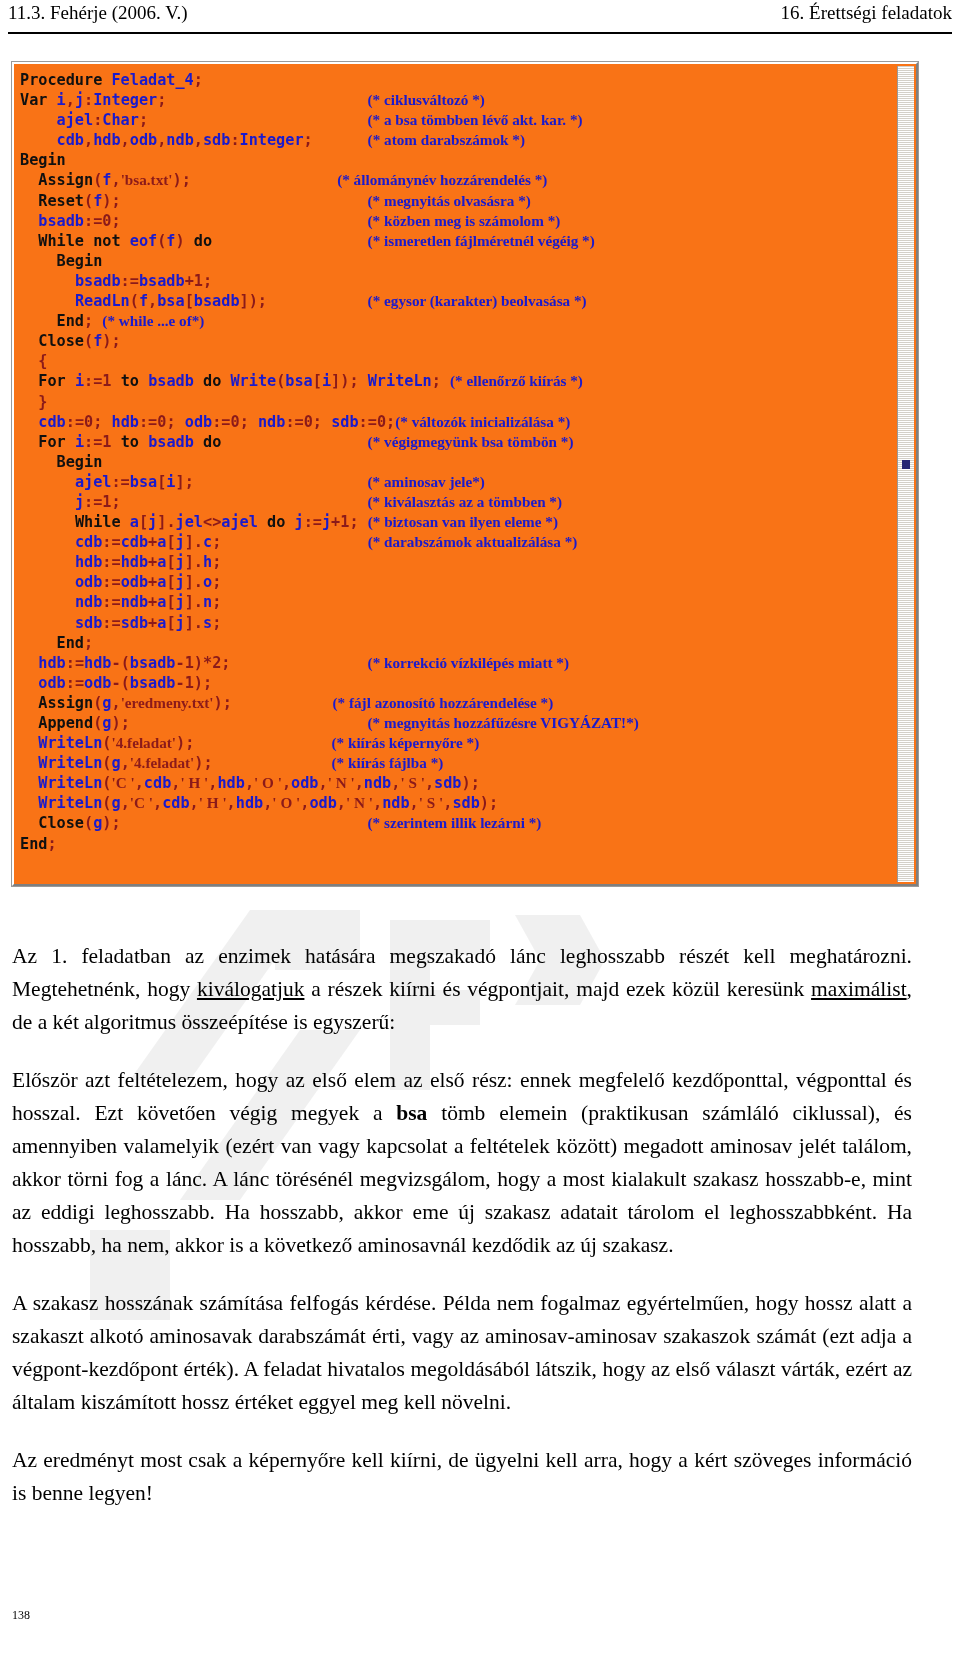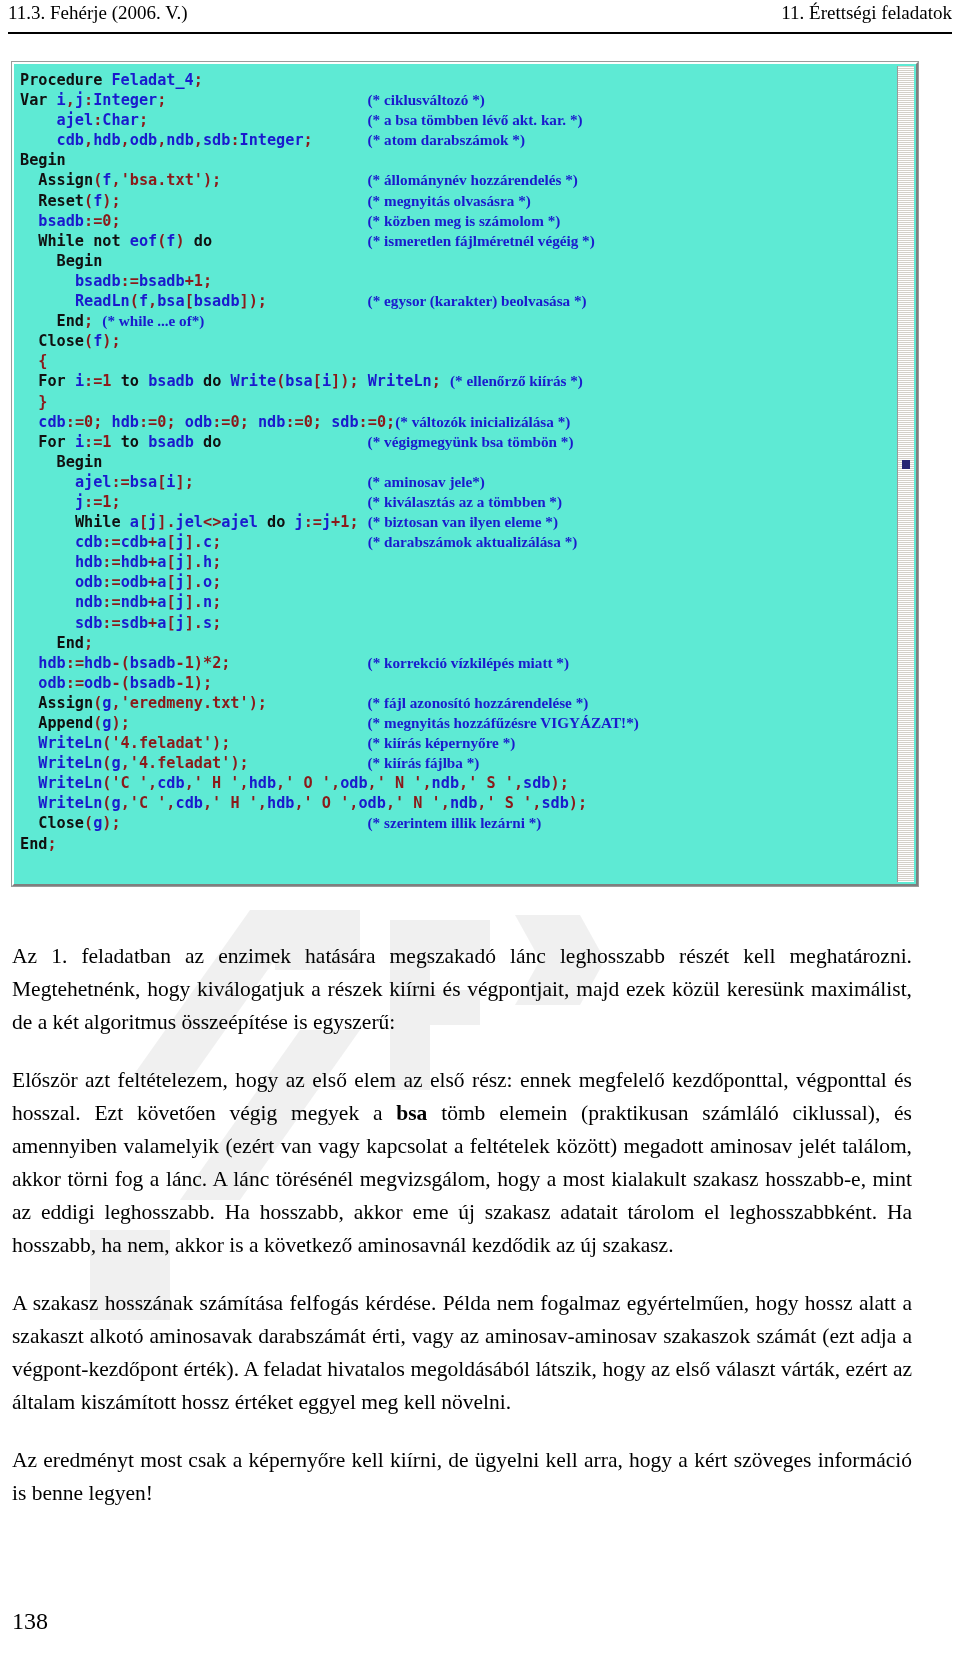--- a/index.html
+++ b/index.html
@@ -37,21 +37,21 @@
     background: #000;
   }
 
   
   .code-panel {
     position: absolute;
     left: 12px;
     top: 62px;
     width: 906px;
     height: 824px;
-    background: #5eead4;
+    background: #f97316;
     border-top: 2px solid #ffffff;
     border-left: 2px solid #ffffff;
     border-right: 2px solid #7f7f7f;
     border-bottom: 2px solid #7f7f7f;
     box-shadow: 0 0 0 1px #9a9a9a;
     box-sizing: border-box;
     overflow: hidden;
   }
   .code-inner {
     position: absolute;
@@ -69,21 +69,21 @@
     letter-spacing: 0px;
     color: #1a1acd;
     font-weight: 700;
   }
   .code-lines .ln { display: block; height: 20.1px; }
   
   .kw  { color: #101010; }
   .id  { color: #1a1acd; }
   .sym { color: #8b1a1a; }
   .num { color: #8b1a1a; }
-  .str { color: #8b1a1a; }
+  .str { color: #8b1a1a; font-family: Liberation Serif, serif; }
   .cmt { color: #1a1acd; font-family: Liberation Serif, serif; }
 
   
   .vscroll {
     position: absolute;
     right: 2px;
     top: 2px;
     bottom: 2px;
     width: 17px;
     background:
@@ -123,37 +123,37 @@
     top: 940px;
     width: 900px;
     font-size: 21.5px;
     line-height: 33px;
     text-align: justify;
     color: #000;
     z-index: 2;
   }
   .prose p { margin: 0 0 25px 0; }
   .prose p:last-child { margin-bottom: 0; }
-  .u { }
+  .u { text-decoration: underline; }
   .b { font-weight: bold; }
 
   .folio {
     position: absolute;
     left: 12px;
     top: 1608px;
-    font-size: 24px;
+    font-size: 12px;
     color: #000;
   }
 </style>
 </head>
 <body>
 
 <div class="header">
   <span>11.3. Fehérje (2006. V.)</span>
-  <span>11. Érettségi feladatok</span>
+  <span>16. Érettségi feladatok</span>
   <div class="rule"></div>
 </div>
 
 <div class="code-panel">
   <div class="code-inner">
     <div class="code-lines" id="code-lines"><span class="ln"><span class="kw">Procedure</span> <span class="id">Feladat_4</span><span class="sym">;</span></span><span class="ln"><span class="kw">Var</span> <span class="id">i</span><span class="sym">,</span><span class="id">j</span><span class="sym">:</span><span class="id">Integer</span><span class="sym">;</span>                      <span class="cmt">(* ciklusváltozó *)</span></span><span class="ln">    <span class="id">ajel</span><span class="sym">:</span><span class="id">Char</span><span class="sym">;</span>                        <span class="cmt">(* a bsa tömbben lévő akt. kar. *)</span></span><span class="ln">    <span class="id">cdb</span><span class="sym">,</span><span class="id">hdb</span><span class="sym">,</span><span class="id">odb</span><span class="sym">,</span><span class="id">ndb</span><span class="sym">,</span><span class="id">sdb</span><span class="sym">:</span><span class="id">Integer</span><span class="sym">;</span>      <span class="cmt">(* atom darabszámok *)</span></span><span class="ln"><span class="kw">Begin</span></span><span class="ln">  <span class="kw">Assign</span><span class="sym">(</span><span class="id">f</span><span class="sym">,</span><span class="str">'bsa.txt'</span><span class="sym">)</span><span class="sym">;</span>                <span class="cmt">(* állománynév hozzárendelés *)</span></span><span class="ln">  <span class="kw">Reset</span><span class="sym">(</span><span class="id">f</span><span class="sym">)</span><span class="sym">;</span>                           <span class="cmt">(* megnyitás olvasásra *)</span></span><span class="ln">  <span class="id">bsadb</span><span class="sym">:</span><span class="sym">=</span><span class="num">0</span><span class="sym">;</span>                           <span class="cmt">(* közben meg is számolom *)</span></span><span class="ln">  <span class="kw">While</span> <span class="kw">not</span> <span class="id">eof</span><span class="sym">(</span><span class="id">f</span><span class="sym">)</span> <span class="kw">do</span>                 <span class="cmt">(* ismeretlen fájlméretnél végéig *)</span></span><span class="ln">    <span class="kw">Begin</span></span><span class="ln">      <span class="id">bsadb</span><span class="sym">:</span><span class="sym">=</span><span class="id">bsadb</span><span class="sym">+</span><span class="num">1</span><span class="sym">;</span></span><span class="ln">      <span class="id">ReadLn</span><span class="sym">(</span><span class="id">f</span><span class="sym">,</span><span class="id">bsa</span><span class="sym">[</span><span class="id">bsadb</span><span class="sym">]</span><span class="sym">)</span><span class="sym">;</span>           <span class="cmt">(* egysor (karakter) beolvasása *)</span></span><span class="ln">    <span class="kw">End</span><span class="sym">;</span> <span class="cmt">(* while ...e of*)</span></span><span class="ln">  <span class="kw">Close</span><span class="sym">(</span><span class="id">f</span><span class="sym">)</span><span class="sym">;</span></span><span class="ln">  <span class="sym">{</span></span><span class="ln">  <span class="kw">For</span> <span class="id">i</span><span class="sym">:</span><span class="sym">=</span><span class="num">1</span> <span class="kw">to</span> <span class="id">bsadb</span> <span class="kw">do</span> <span class="id">Write</span><span class="sym">(</span><span class="id">bsa</span><span class="sym">[</span><span class="id">i</span><span class="sym">]</span><span class="sym">)</span><span class="sym">;</span> <span class="id">WriteLn</span><span class="sym">;</span> <span class="cmt">(* ellenőrző kiírás *)</span></span><span class="ln">  <span class="sym">}</span></span><span class="ln">  <span class="id">cdb</span><span class="sym">:</span><span class="sym">=</span><span class="num">0</span><span class="sym">;</span> <span class="id">hdb</span><span class="sym">:</span><span class="sym">=</span><span class="num">0</span><span class="sym">;</span> <span class="id">odb</span><span class="sym">:</span><span class="sym">=</span><span class="num">0</span><span class="sym">;</span> <span class="id">ndb</span><span class="sym">:</span><span class="sym">=</span><span class="num">0</span><span class="sym">;</span> <span class="id">sdb</span><span class="sym">:</span><span class="sym">=</span><span class="num">0</span><span class="sym">;</span><span class="cmt">(* változók inicializálása *)</span></span><span class="ln">  <span class="kw">For</span> <span class="id">i</span><span class="sym">:</span><span class="sym">=</span><span class="num">1</span> <span class="kw">to</span> <span class="id">bsadb</span> <span class="kw">do</span>                <span class="cmt">(* végigmegyünk bsa tömbön *)</span></span><span class="ln">    <span class="kw">Begin</span></span><span class="ln">      <span class="id">ajel</span><span class="sym">:</span><span class="sym">=</span><span class="id">bsa</span><span class="sym">[</span><span class="id">i</span><span class="sym">]</span><span class="sym">;</span>                   <span class="cmt">(* aminosav jele*)</span></span><span class="ln">      <span class="id">j</span><span class="sym">:</span><span class="sym">=</span><span class="num">1</span><span class="sym">;</span>                           <span class="cmt">(* kiválasztás az a tömbben *)</span></span><span class="ln">      <span class="kw">While</span> <span class="id">a</span><span class="sym">[</span><span class="id">j</span><span class="sym">]</span><span class="sym">.</span><span class="id">jel</span><span class="sym">&lt;</span><span class="sym">&gt;</span><span class="id">ajel</span> <span class="kw">do</span> <span class="id">j</span><span class="sym">:</span><span class="sym">=</span><span class="id">j</span><span class="sym">+</span><span class="num">1</span><span class="sym">;</span> <span class="cmt">(* biztosan van ilyen eleme *)</span></span><span class="ln">      <span class="id">cdb</span><span class="sym">:</span><span class="sym">=</span><span class="id">cdb</span><span class="sym">+</span><span class="id">a</span><span class="sym">[</span><span class="id">j</span><span class="sym">]</span><span class="sym">.</span><span class="id">c</span><span class="sym">;</span>                <span class="cmt">(* darabszámok aktualizálása *)</span></span><span class="ln">      <span class="id">hdb</span><span class="sym">:</span><span class="sym">=</span><span class="id">hdb</span><span class="sym">+</span><span class="id">a</span><span class="sym">[</span><span class="id">j</span><span class="sym">]</span><span class="sym">.</span><span class="id">h</span><span class="sym">;</span></span><span class="ln">      <span class="id">odb</span><span class="sym">:</span><span class="sym">=</span><span class="id">odb</span><span class="sym">+</span><span class="id">a</span><span class="sym">[</span><span class="id">j</span><span class="sym">]</span><span class="sym">.</span><span class="id">o</span><span class="sym">;</span></span><span class="ln">      <span class="id">ndb</span><span class="sym">:</span><span class="sym">=</span><span class="id">ndb</span><span class="sym">+</span><span class="id">a</span><span class="sym">[</span><span class="id">j</span><span class="sym">]</span><span class="sym">.</span><span class="id">n</span><span class="sym">;</span></span><span class="ln">      <span class="id">sdb</span><span class="sym">:</span><span class="sym">=</span><span class="id">sdb</span><span class="sym">+</span><span class="id">a</span><span class="sym">[</span><span class="id">j</span><span class="sym">]</span><span class="sym">.</span><span class="id">s</span><span class="sym">;</span></span><span class="ln">    <span class="kw">End</span><span class="sym">;</span></span><span class="ln">  <span class="id">hdb</span><span class="sym">:</span><span class="sym">=</span><span class="id">hdb</span><span class="sym">-</span><span class="sym">(</span><span class="id">bsadb</span><span class="sym">-</span><span class="num">1</span><span class="sym">)</span><span class="sym">*</span><span class="num">2</span><span class="sym">;</span>               <span class="cmt">(* korrekció vízkilépés miatt *)</span></span><span class="ln">  <span class="id">odb</span><span class="sym">:</span><span class="sym">=</span><span class="id">odb</span><span class="sym">-</span><span class="sym">(</span><span class="id">bsadb</span><span class="sym">-</span><span class="num">1</span><span class="sym">)</span><span class="sym">;</span></span><span class="ln">  <span class="kw">Assign</span><span class="sym">(</span><span class="id">g</span><span class="sym">,</span><span class="str">'eredmeny.txt'</span><span class="sym">)</span><span class="sym">;</span>           <span class="cmt">(* fájl azonosító hozzárendelése *)</span></span><span class="ln">  <span class="kw">Append</span><span class="sym">(</span><span class="id">g</span><span class="sym">)</span><span class="sym">;</span>                          <span class="cmt">(* megnyitás hozzáfűzésre VIGYÁZAT!*)</span></span><span class="ln">  <span class="id">WriteLn</span><span class="sym">(</span><span class="str">'4.feladat'</span><span class="sym">)</span><span class="sym">;</span>               <span class="cmt">(* kiírás képernyőre *)</span></span><span class="ln">  <span class="id">WriteLn</span><span class="sym">(</span><span class="id">g</span><span class="sym">,</span><span class="str">'4.feladat'</span><span class="sym">)</span><span class="sym">;</span>             <span class="cmt">(* kiírás fájlba *)</span></span><span class="ln">  <span class="id">WriteLn</span><span class="sym">(</span><span class="str">'C '</span><span class="sym">,</span><span class="id">cdb</span><span class="sym">,</span><span class="str">' H '</span><span class="sym">,</span><span class="id">hdb</span><span class="sym">,</span><span class="str">' O '</span><span class="sym">,</span><span class="id">odb</span><span class="sym">,</span><span class="str">' N '</span><span class="sym">,</span><span class="id">ndb</span><span class="sym">,</span><span class="str">' S '</span><span class="sym">,</span><span class="id">sdb</span><span class="sym">)</span><span class="sym">;</span></span><span class="ln">  <span class="id">WriteLn</span><span class="sym">(</span><span class="id">g</span><span class="sym">,</span><span class="str">'C '</span><span class="sym">,</span><span class="id">cdb</span><span class="sym">,</span><span class="str">' H '</span><span class="sym">,</span><span class="id">hdb</span><span class="sym">,</span><span class="str">' O '</span><span class="sym">,</span><span class="id">odb</span><span class="sym">,</span><span class="str">' N '</span><span class="sym">,</span><span class="id">ndb</span><span class="sym">,</span><span class="str">' S '</span><span class="sym">,</span><span class="id">sdb</span><span class="sym">)</span><span class="sym">;</span></span><span class="ln">  <span class="kw">Close</span><span class="sym">(</span><span class="id">g</span><span class="sym">)</span><span class="sym">;</span>                           <span class="cmt">(* szerintem illik lezárni *)</span></span><span class="ln"><span class="kw">End</span><span class="sym">;</span></span></div>
   </div>
   <div class="vscroll">
     <div class="vthumb"></div>
   </div>

